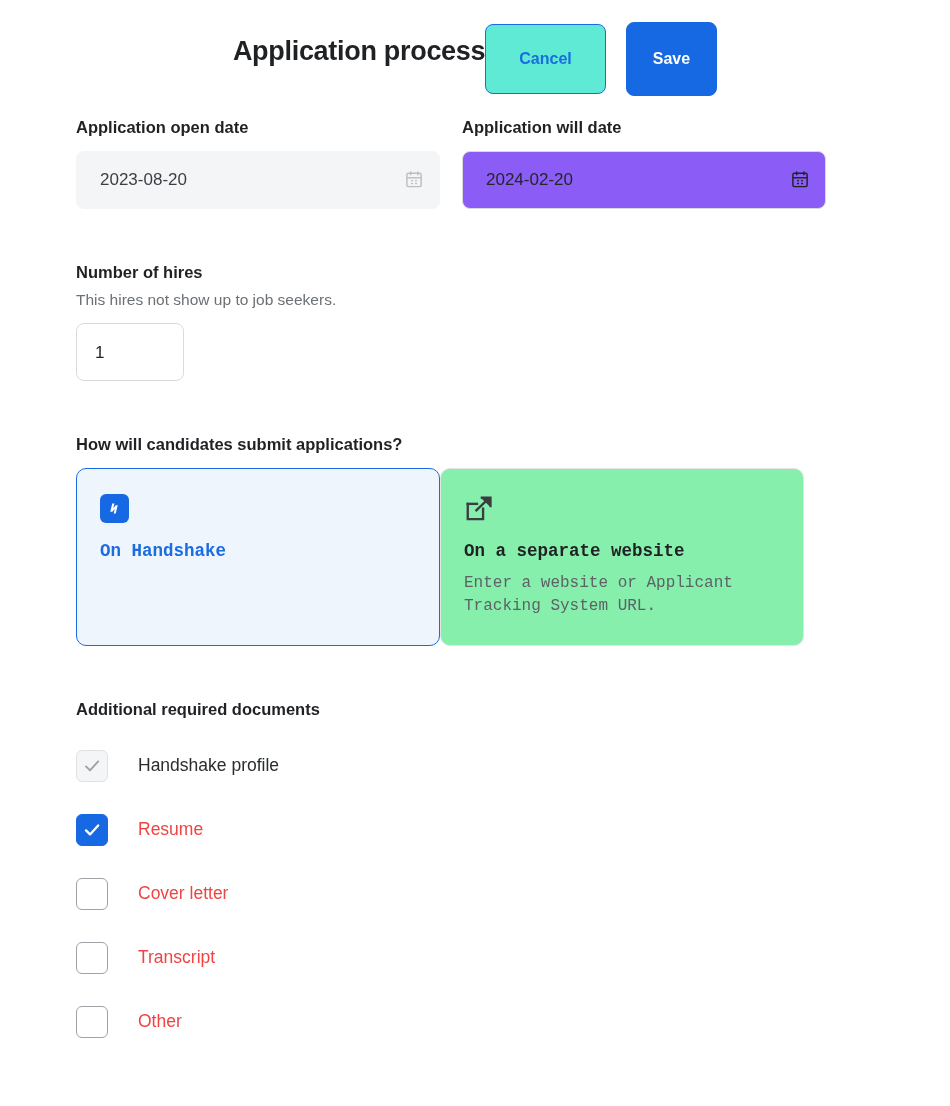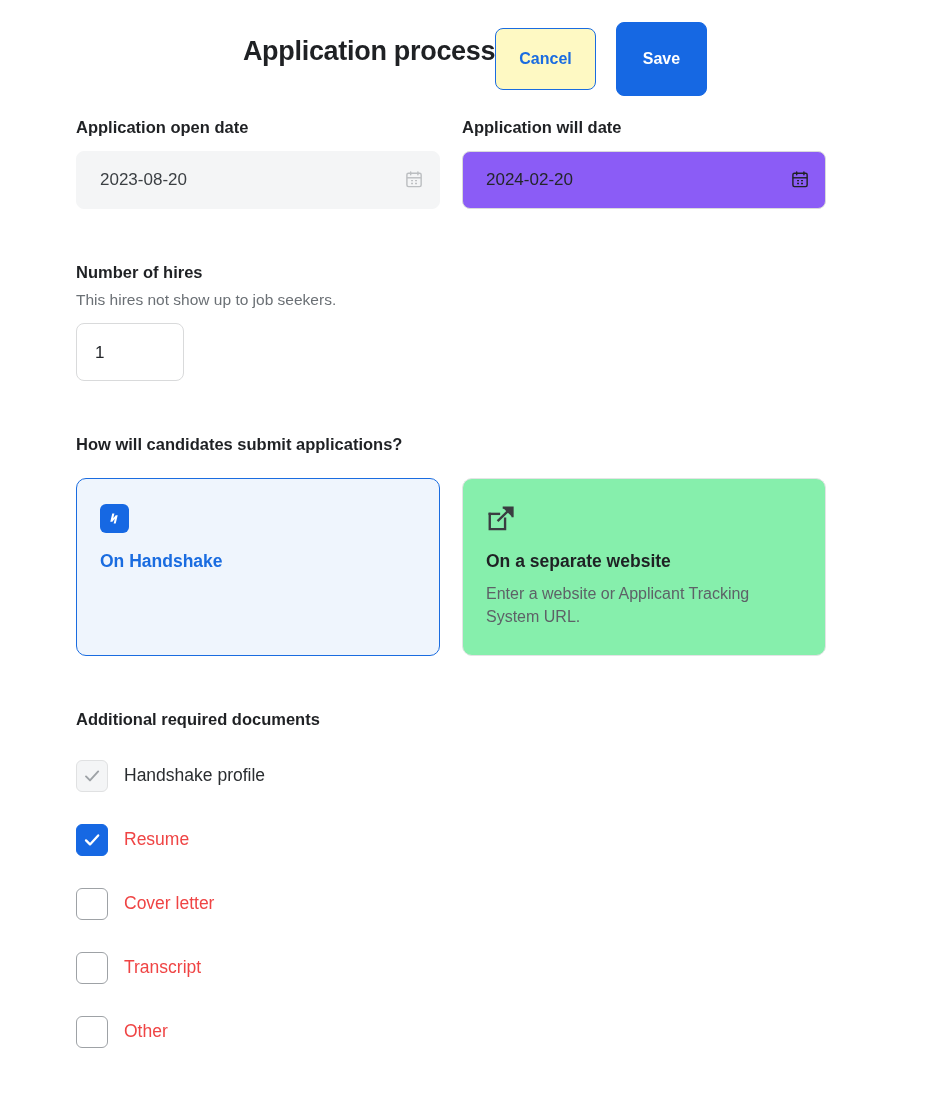--- a/index.html
+++ b/index.html
@@ -33,21 +33,21 @@
     font-size:27px;font-weight:700;letter-spacing:-.3px;
     color:#1f2124;margin:0;padding-top:15px;line-height:1.1;
   }
   .header-actions{display:flex;align-items:center;gap:20px;padding-top:0;}
   .btn{
     font-family:inherit;font-size:16px;font-weight:700;
     border-radius:8px;cursor:pointer;line-height:1;
     display:inline-flex;align-items:center;justify-content:center;
   }
   .btn-cancel{
-    height:62px;padding:0 23px;background:#fef9c3;
+    height:70px;padding:0 33px;background:#5eead4;
     color:var(--accent);border:1px solid var(--accent);
   }
   .btn-save{
     height:74px;padding:0 26px;background:var(--accent-strong);
     color:#fff;border:1px solid var(--accent-strong);
   }
 
   
   .field-label{
     font-size:16.5px;font-weight:700;color:#1f2124;
@@ -74,21 +74,21 @@
   
   .section{margin-top:54px;}
   .num-input{
     width:108px;height:58px;border:1px solid var(--line);
     border-radius:8px;background:#fff;
     display:flex;align-items:center;padding:0 18px;
   }
   .num-value{font-size:17px;color:#23262a;line-height:1;}
 
   
-  .cards{display:flex;gap:22px;margin-top:23px;}
+  .cards{display:flex;margin-top:13px;font-family:Liberation Mono, monospace;}
   .card{
     width:364px;min-height:178px;border-radius:10px;
     padding:22px 23px 20px 23px;cursor:pointer;
   }
   .card.selected{background:var(--card-sel-bg);border:1.6px solid var(--accent);}
   .card.plain{background:#86efac;border:1px solid var(--line-soft);}
   .card-icon{height:36px;display:flex;align-items:center;margin-bottom:14px;}
   .hs-logo{
     width:29px;height:29px;border-radius:6px;background:var(--accent-strong);
     display:flex;align-items:center;justify-content:center;
@@ -97,21 +97,21 @@
   .card-title{font-size:17.5px;font-weight:700;line-height:1.25;margin:0 0 9px 0;}
   .card.selected .card-title{color:var(--accent);}
   .card.plain .card-title{color:#1f2124;}
   .card-desc{font-size:16px;line-height:1.45;margin:0;max-width:300px;}
   .card.selected .card-desc{color:var(--accent);}
   .card.plain .card-desc{color:#5d6267;}
 
   
   .checklist{margin-top:14px;}
   .check-row{
-    display:flex;align-items:center;gap:16px;height:64px;
+    display:flex;align-items:center;gap:30px;height:64px;
   }
   .check-row.is-disabled{cursor:default;}
   .check-row.is-enabled{cursor:pointer;}
   .cbox{
     width:32px;height:32px;border-radius:6px;flex:0 0 auto;
     display:flex;align-items:center;justify-content:center;
   }
   .cbox.off{background:#fff;border:1px solid #9ea2a6;}
   .cbox.on{background:var(--accent-strong);border:1px solid var(--accent-strong);}
   .cbox.dis{background:var(--disabled-bg);border:1px solid #e0e1e2;}

